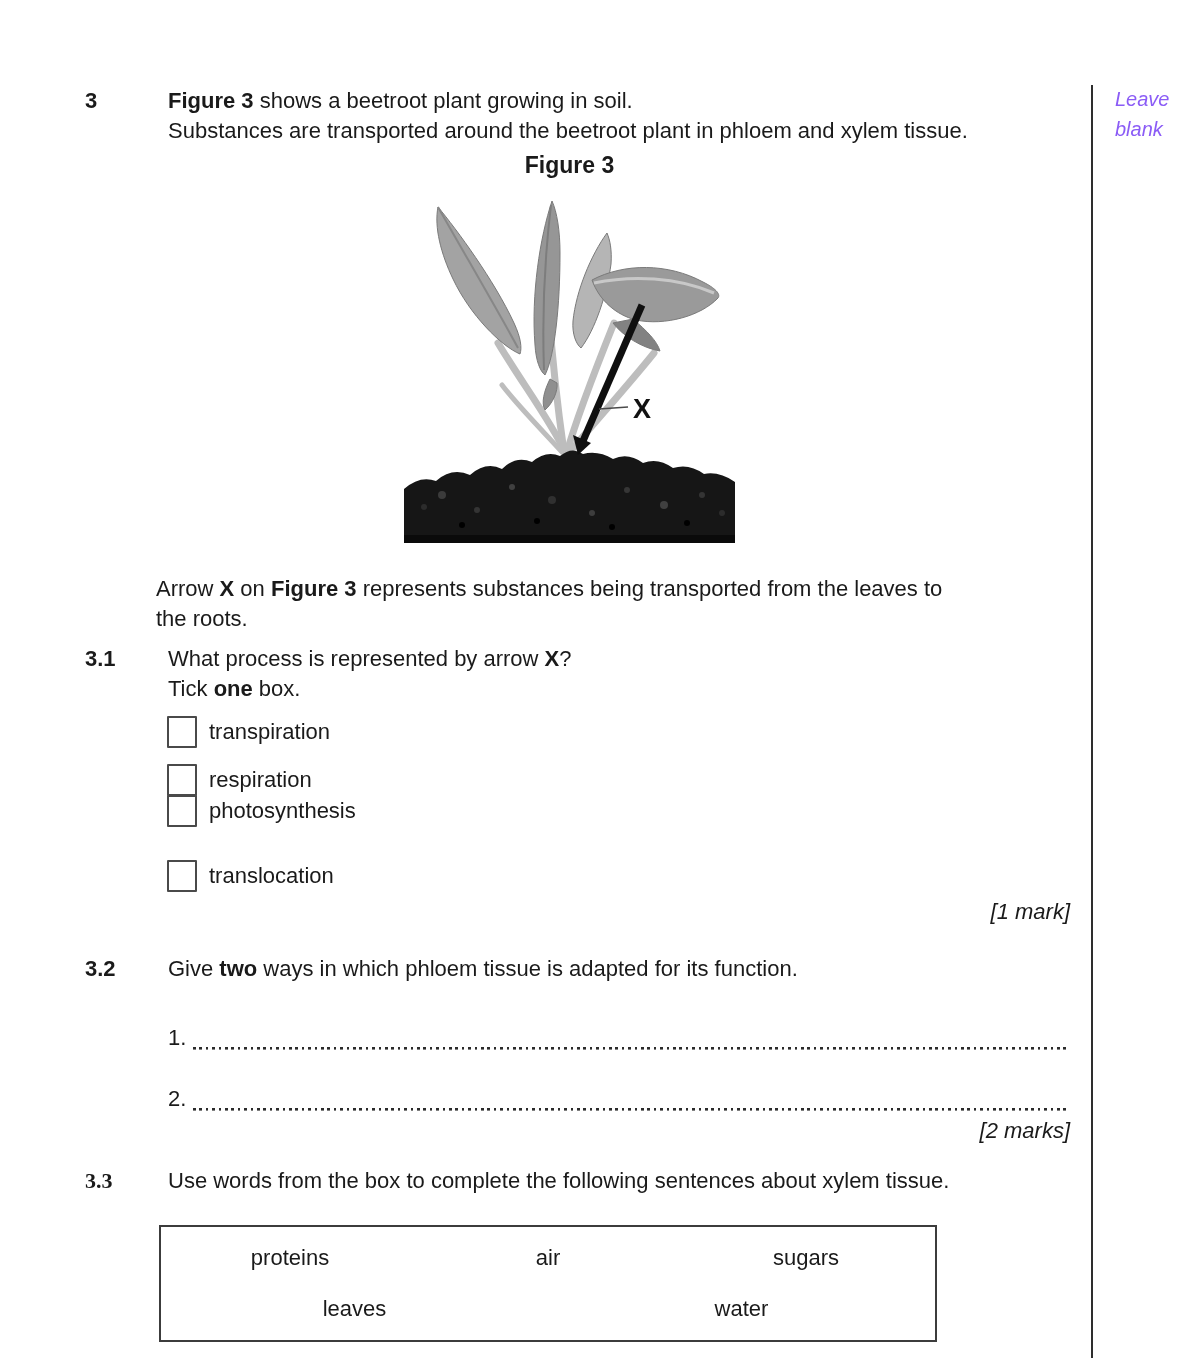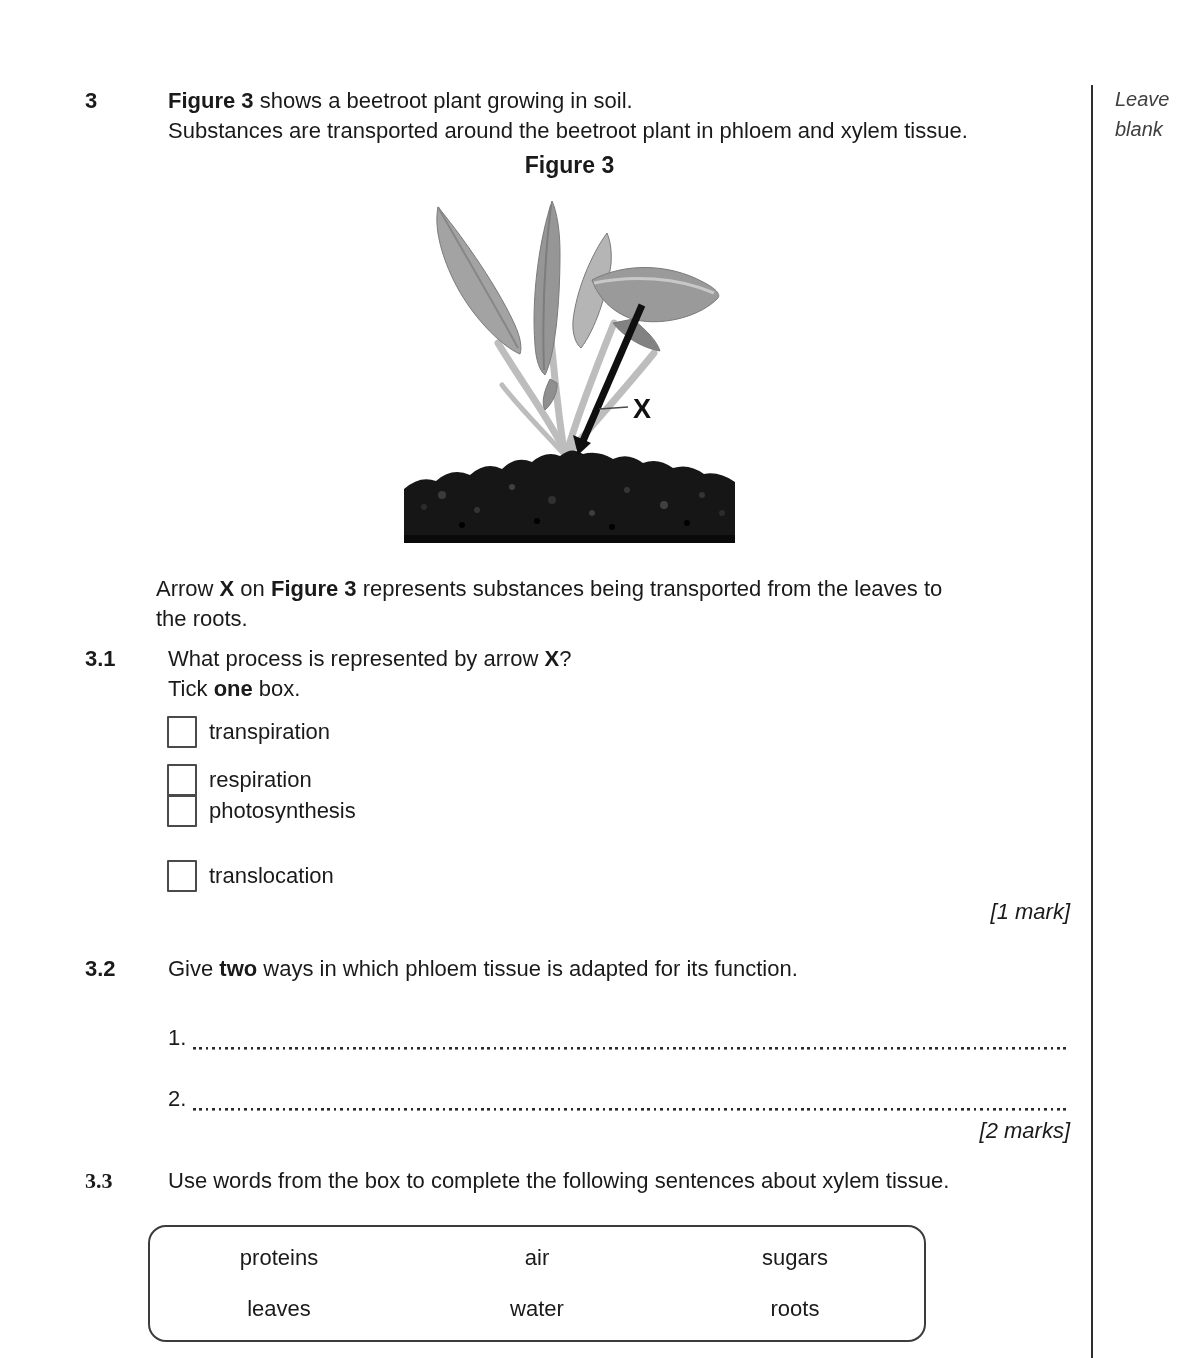--- a/index.html
+++ b/index.html
@@ -9,21 +9,21 @@
     background:#ffffff;
     font-family:"Liberation Sans","DejaVu Sans",sans-serif;
     color:#1a1a1a;
     overflow:hidden;
   }
   .abs{position:absolute;}
   .body-text{font-size:22px;line-height:30px;}
   .qnum{font-weight:bold;font-size:22px;line-height:30px;}
   .fig-title{font-weight:bold;font-size:23px;text-align:center;}
   .marks{font-style:italic;font-size:22px;text-align:right;}
-  .leave-blank{font-style:italic;font-size:20px;line-height:30px;color:#404040;}
+  .leave-blank{font-style:italic;font-size:20px;line-height:30px;color:#8b5cf6;}
   .margin-rule{width:2px;background:#2e2e2e;}
   .opt-row{position:absolute;display:flex;align-items:center;gap:12px;height:34px;}
   .cb{
     width:30px;height:32px;border:2px solid #4a4a4a;background:#fff;
     box-sizing:border-box;display:inline-block;border-radius:1px;
   }
   .opt-label{font-size:22px;}
   .ans-row{position:absolute;display:flex;align-items:flex-end;}
   .ans-label{font-size:22px;line-height:24px;}
   .dots{
@@ -154,26 +154,25 @@
     <span class="dots"></span>
   </div>
 
   <div class="abs marks" style="left:168px;top:1118px;width:902px;">[2 marks]</div>
 
   <div class="abs qnum" style="left:85px;top:1166px;font-family:Liberation Serif, serif;">3.3</div>
   <div class="abs body-text" style="left:168px;top:1166px;width:900px;">
     <div><span>Use words from the box to complete the following sentences about xylem tissue.</span></div>
   </div>
 
-  <div class="abs word-box" style="left:148px;top:1225px;width:778px;height:117px;border-radius:18px;">
+  <div class="abs word-box" style="left:159px;top:1225px;width:778px;height:117px;">
     <div class="word-row">
       <span class="word-cell">proteins</span>
       <span class="word-cell">air</span>
       <span class="word-cell">sugars</span>
     </div>
     <div class="word-row">
       <span class="word-cell">leaves</span>
       <span class="word-cell">water</span>
-      <span class="word-cell">roots</span>
     </div>
   </div>
 
 </div>
 
 </body></html>

